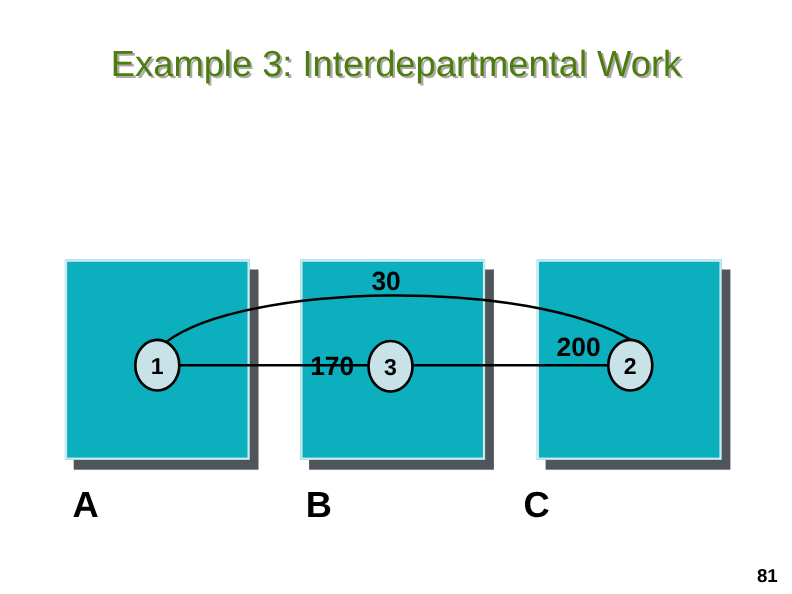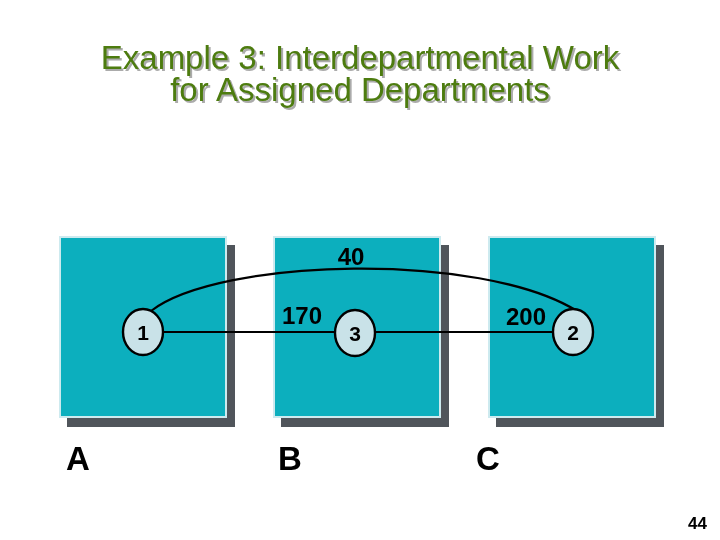--- a/index.html
+++ b/index.html
@@ -64,21 +64,21 @@
     text-anchor: middle;
   }
   .flow-value {
     position: absolute;
     font-size: 24px;
     font-weight: bold;
     color: #000000;
     text-align: center;
   }
   .fv-30  { left: 326px; top: 243px; width: 50px; }
-  .fv-170 { left: 276px; top: 302px; width: 52px; }
+  .fv-170 { left: 276px; top: 320px; width: 52px; }
   .fv-100 { left: 500px; top: 303px; width: 52px; }
   .dept-label {
     position: absolute;
     top: 440px;
     font-size: 33px;
     font-weight: bold;
     color: #000000;
   }
   .dl-a { left: 66px; }
   .dl-b { left: 278px; }
@@ -92,21 +92,20 @@
     color: #000000;
   }
 </style>
 </head>
 <body>
 
 <div class="slide">
 
   <div class="title">
     <span class="title-line">Example 3: Interdepartmental Work</span>
-    <span class="title-line">for Assigned Departments</span>
   </div>
 
   <div class="dept-box box-a"></div>
   <div class="dept-box box-b"></div>
   <div class="dept-box box-c"></div>
 
   <svg class="flow-layer" width="720" height="540" viewBox="0 0 720 540" xmlns="http://www.w3.org/2000/svg">
     <path class="flow-line" d="M 151 311 C 220 258, 480 251, 577 311"></path>
     <line class="flow-line" x1="163" y1="332" x2="336" y2="332"></line>
     <line class="flow-line" x1="374" y1="332" x2="554" y2="332"></line>
@@ -117,23 +116,23 @@
     <g>
       <ellipse class="node-ellipse" cx="355" cy="333" rx="20" ry="23"></ellipse>
       <text class="node-number" x="355" y="341">3</text>
     </g>
     <g>
       <ellipse class="node-ellipse" cx="573" cy="332" rx="20" ry="23"></ellipse>
       <text class="node-number" x="573" y="340">2</text>
     </g>
   </svg>
 
-  <div class="flow-value fv-30">40</div>
+  <div class="flow-value fv-30">30</div>
   <div class="flow-value fv-170">170</div>
   <div class="flow-value fv-100">200</div>
 
   <div class="dept-label dl-a">A</div>
   <div class="dept-label dl-b">B</div>
   <div class="dept-label dl-c">C</div>
 
-  <div class="page-number">44</div>
+  <div class="page-number">81</div>
 
 </div>
 
 </body></html>

